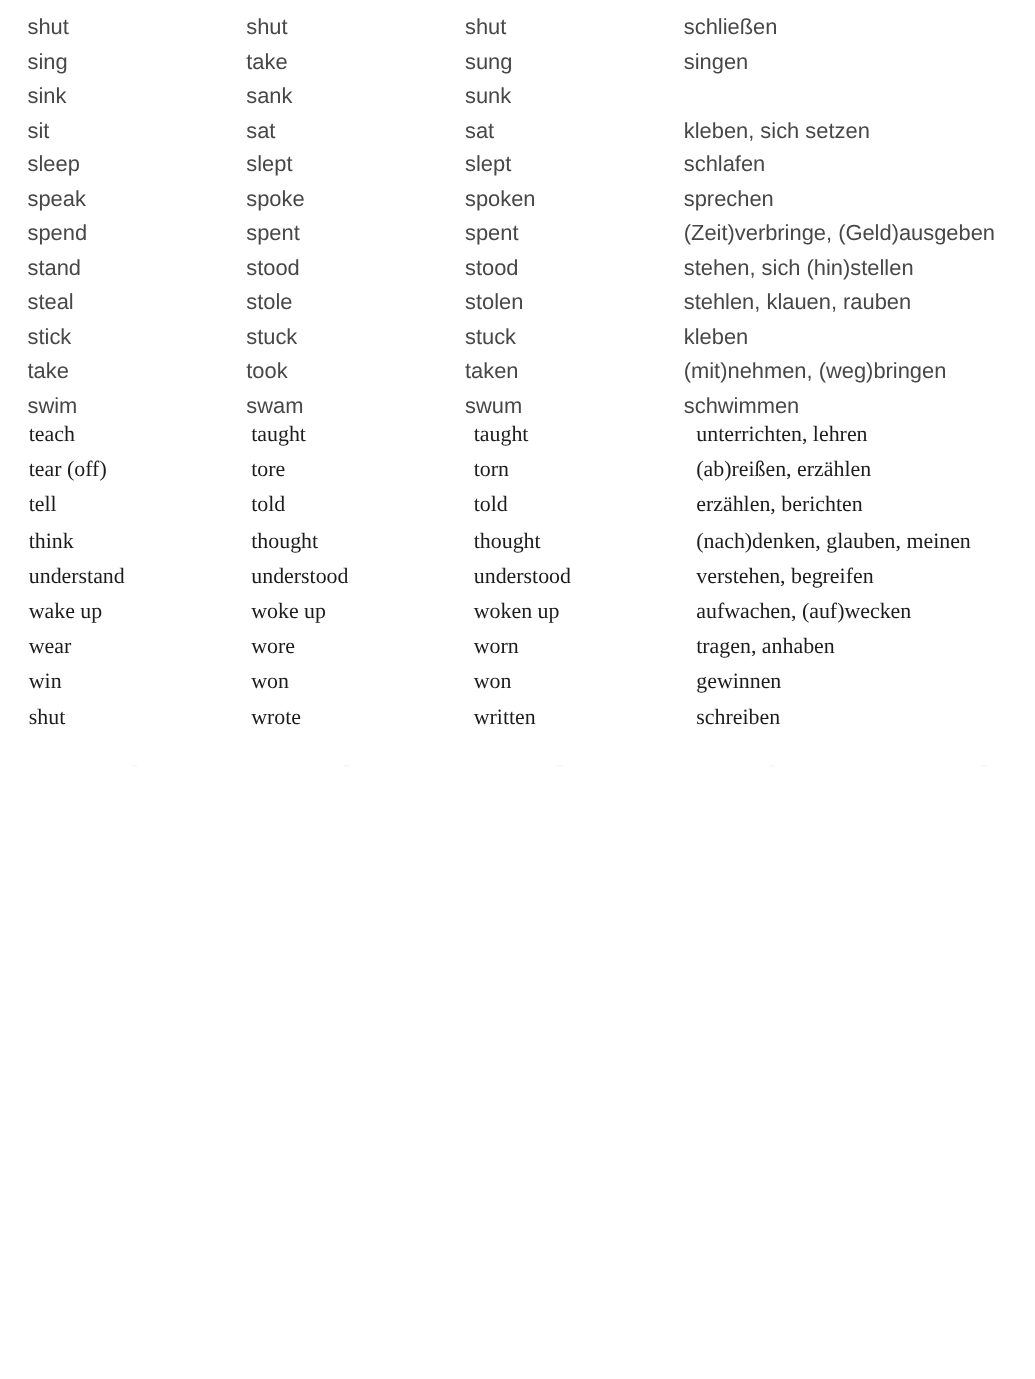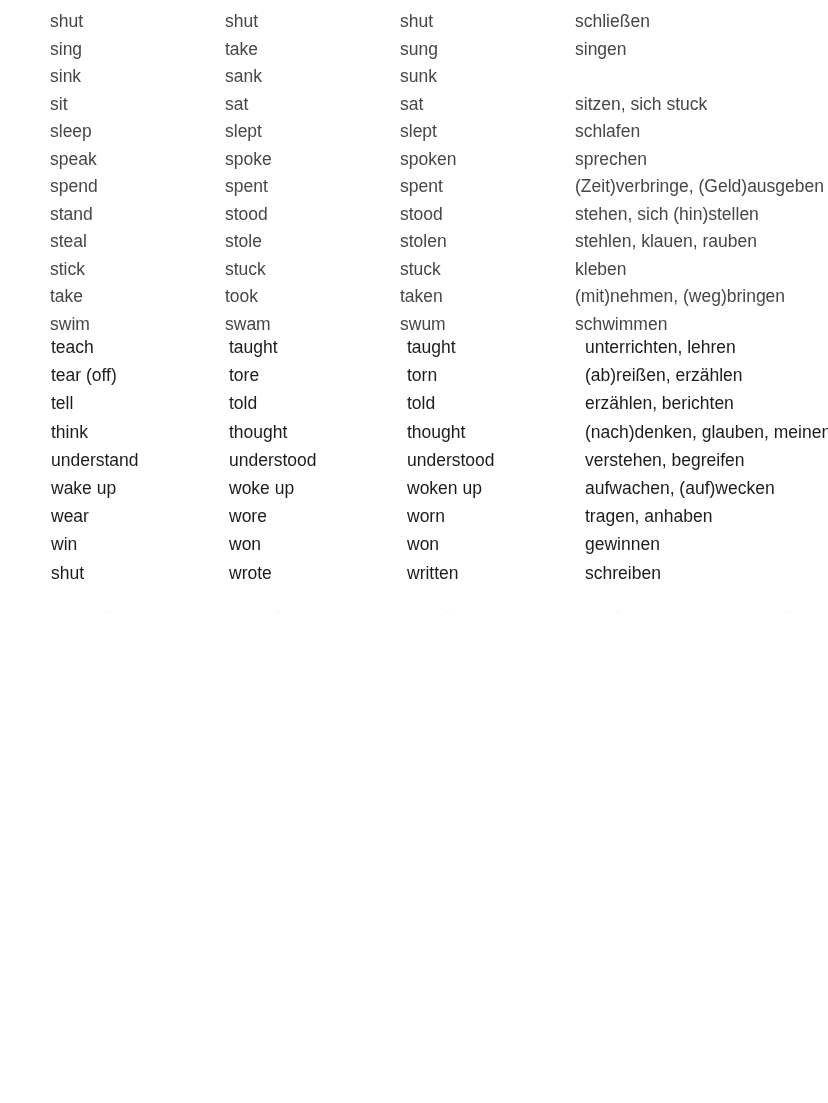--- a/index.html
+++ b/index.html
@@ -12,29 +12,29 @@
       height: 1103px;
       position: relative;
       overflow: hidden;
       font-family: "Liberation Sans", "DejaVu Sans", sans-serif;
       -webkit-font-smoothing: antialiased;
     }
     .block {
       position: absolute;
       left: 0;
       width: 684px;
-      margin-left: 28px;
     }
     .block-top {
       top: 8px;
       color: #474747;
     }
     .block-bottom {
       top: 333px;
       color: #1c1c1c;
+      font-family: Liberation Serif, serif;
     }
     .row {
       position: relative;
       height: 27.5px;
       font-size: 17.5px;
       line-height: 27.5px;
       white-space: nowrap;
     }
     .block-bottom .row {
       height: 28.2px;
@@ -81,21 +81,21 @@
   </div>
   <div class="row">
     <span class="cell c0">sink</span>
     <span class="cell c1">sank</span>
     <span class="cell c2">sunk</span>
   </div>
   <div class="row">
     <span class="cell c0">sit</span>
     <span class="cell c1">sat</span>
     <span class="cell c2">sat</span>
-    <span class="cell c3">sitzen, sich stuck</span>
+    <span class="cell c3">kleben, sich setzen</span>
   </div>
   <div class="row">
     <span class="cell c0">sleep</span>
     <span class="cell c1">slept</span>
     <span class="cell c2">slept</span>
     <span class="cell c3">schlafen</span>
   </div>
   <div class="row">
     <span class="cell c0">speak</span>
     <span class="cell c1">spoke</span>

